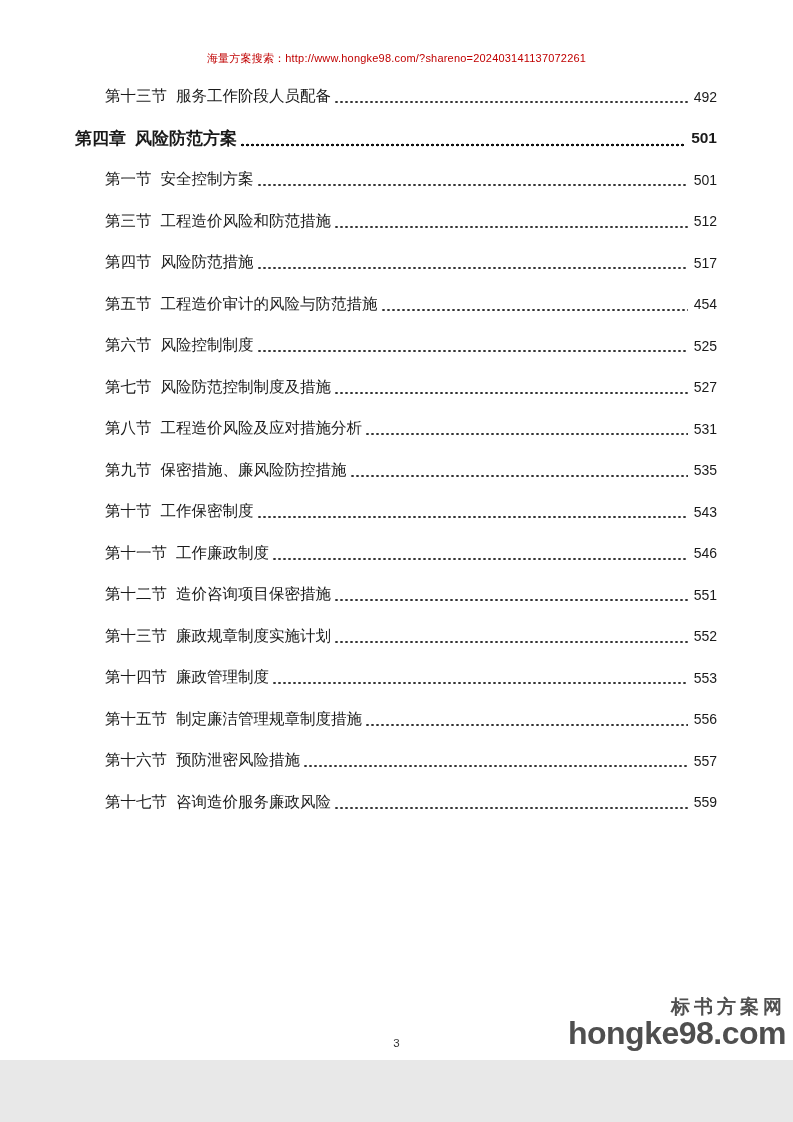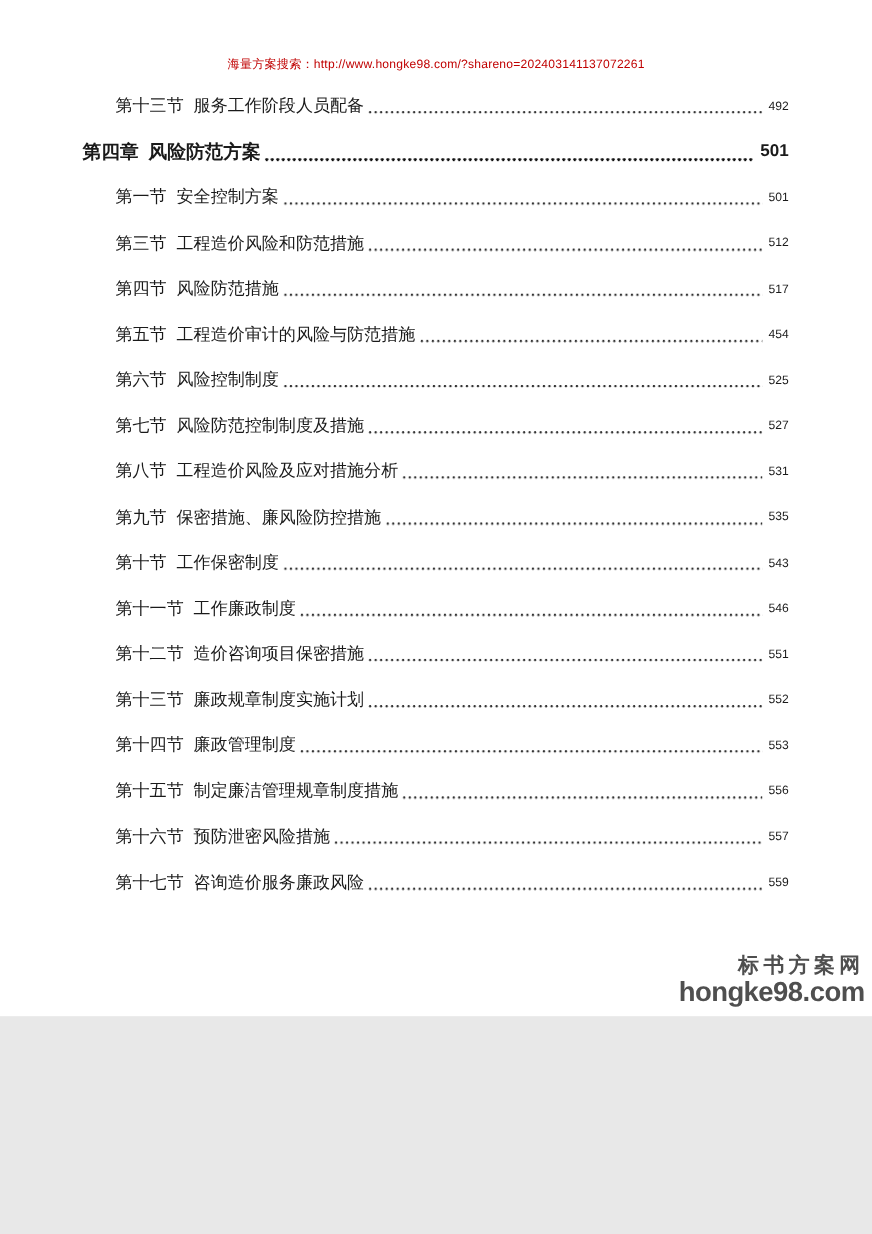--- a/index.html
+++ b/index.html
@@ -3,21 +3,21 @@
 <meta charset="utf-8">
 <style>
   html, body {
     margin: 0;
     padding: 0;
     background: #e8e8e8;
   }
   .page {
     position: relative;
     width: 793px;
-    height: 924px;
+    height: 1060px;
     margin: 0 auto;
     background: #ffffff;
     overflow: hidden;
     font-family: "Liberation Serif", serif;
     color: #1a1a1a;
   }
   .header-notice {
     position: absolute;
     top: 51px;
     left: 0;
@@ -54,21 +54,21 @@
     margin: 0 1px 0 3px;
     background-image: radial-gradient(circle at 2.5px 26px, #333333 1px, transparent 1.4px);
     background-size: 5px 100%;
     background-repeat: repeat-x;
   }
   .toc-row.level-1 .toc-leader {
     background-image: radial-gradient(circle at 2.5px 27px, #111111 1.2px, transparent 1.6px);
   }
   .toc-page {
     font-family: "Liberation Sans", sans-serif;
-    font-size: 11px;
+    font-size: 14px;
     padding-left: 5px;
     white-space: nowrap;
   }
   .toc-row.level-1 .toc-page { font-size: 15.5px; font-weight: bold; }
   .footer-page-number {
     position: absolute;
     top: 1037px;
     left: 0;
     width: 100%;
     text-align: center;
@@ -84,21 +84,21 @@
     color: #4f4f4f;
     font-family: "Liberation Sans", sans-serif;
     font-weight: bold;
     line-height: 1.05;
   }
   .watermark-name {
     font-size: 19px;
     letter-spacing: 4px;
   }
   .watermark-url {
-    font-size: 25px;
+    font-size: 32px;
     letter-spacing: -0.5px;
   }
 </style>
 </head>
 <body>
 
 <div class="page">
   <div class="header-notice">海量方案搜索：http://www.hongke98.com/?shareno=202403141137072261</div>
 
   <div class="toc">

